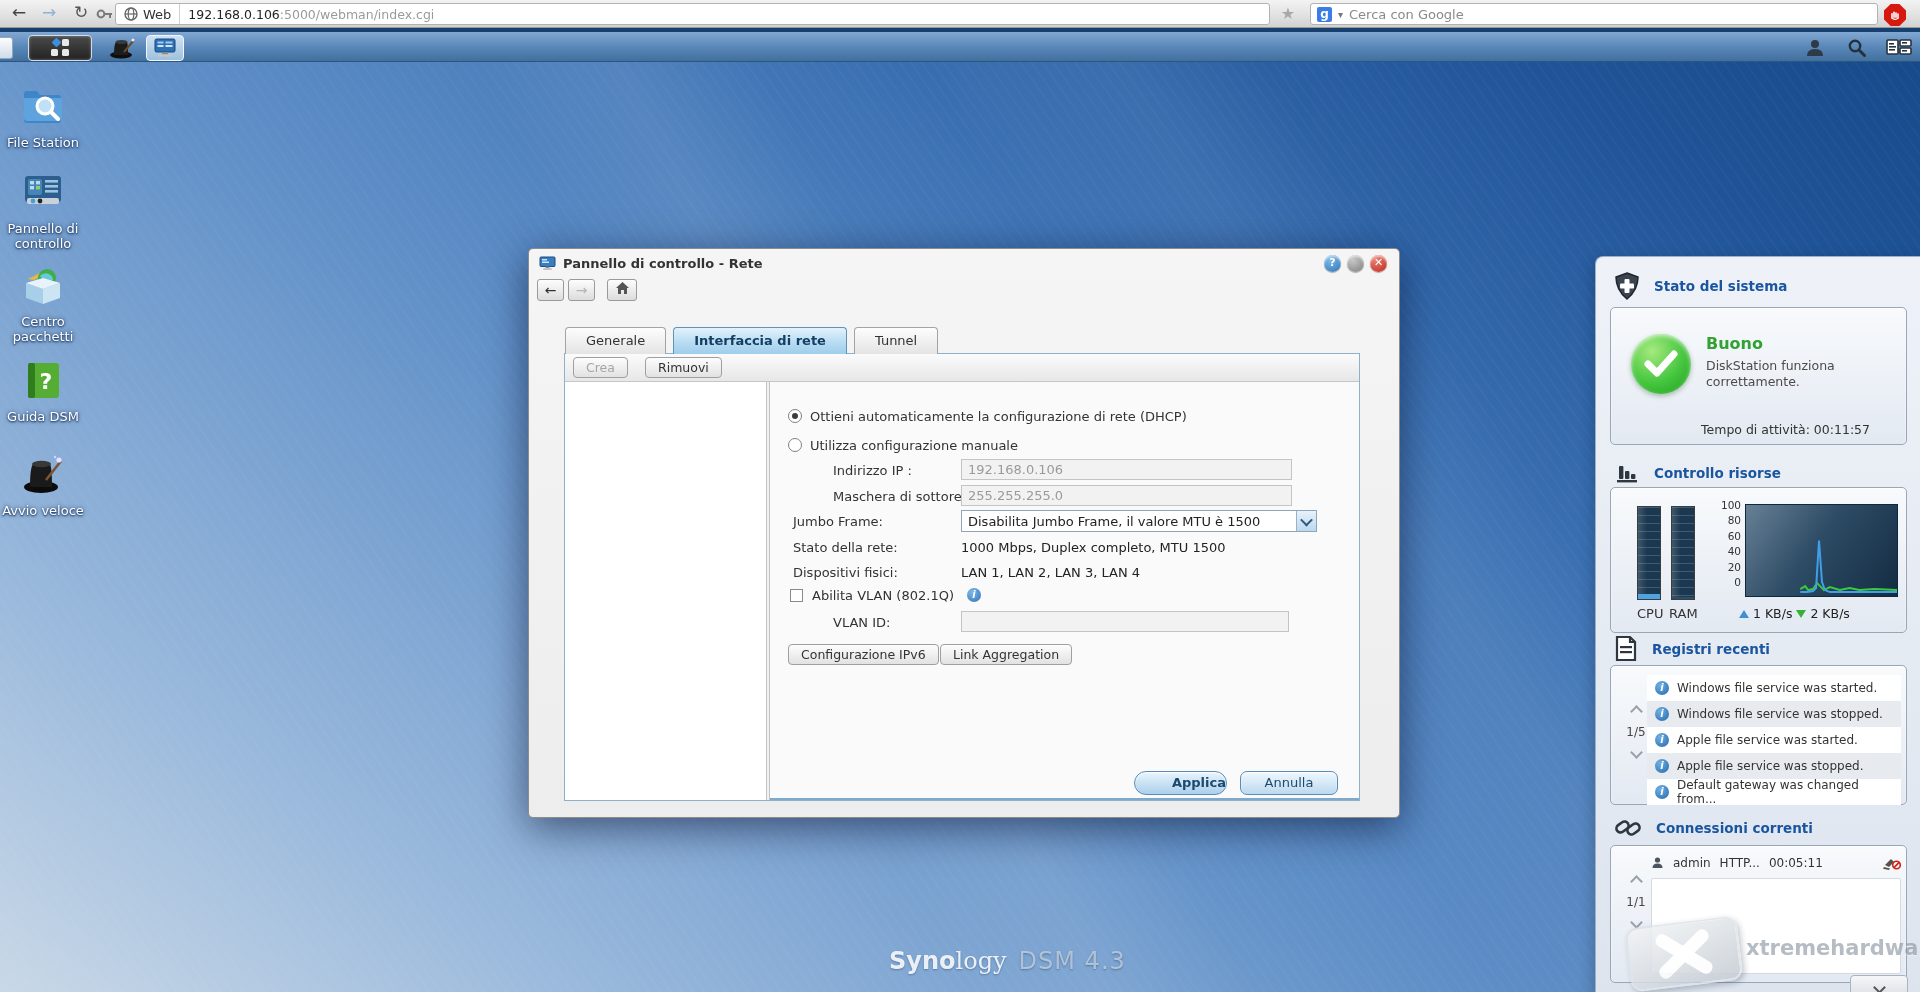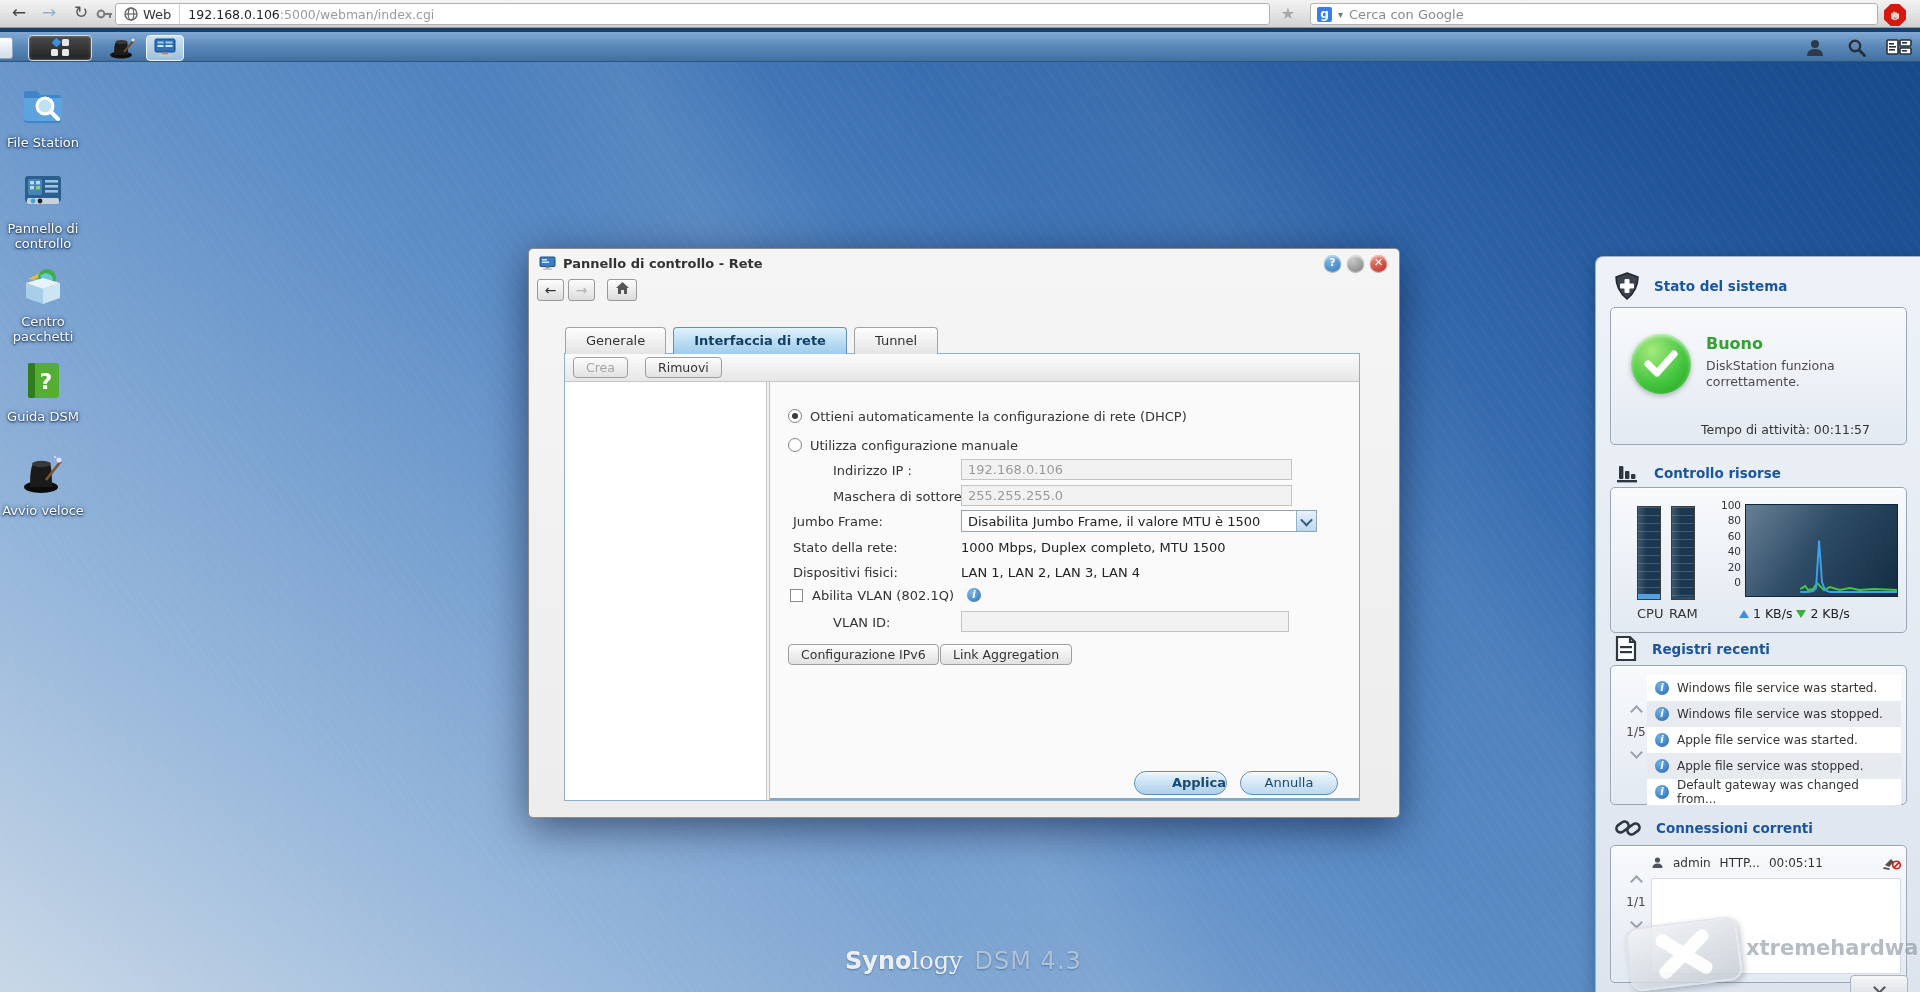--- a/index.html
+++ b/index.html
@@ -124,21 +124,21 @@
     background:linear-gradient(180deg,#e8f2fb,#bcd8ee); display:flex; align-items:center; justify-content:center; }
   .sel-arrow::after { content:""; width:7px; height:7px; border-right:2px solid #2d5a80; border-bottom:2px solid #2d5a80;
     transform:rotate(45deg) translate(-1px,-1px); }
   .info-badge { position:absolute; width:14px; height:14px; border-radius:50%;
     background:radial-gradient(circle at 35% 30%,#7db9e8,#2f73b5); color:#fff; font-size:10px; font-weight:bold;
     font-style:italic; text-align:center; line-height:14px; cursor:pointer; }
   .pill { position:absolute; height:24px; border:1px solid #5a8cb8; border-radius:13px; font-size:13px;
     color:#1b4a70; text-align:center; cursor:pointer;
     box-shadow:inset 0 1px 2px rgba(255,255,255,.8); }
   .pill-apply { background:linear-gradient(180deg,#e9f5fd 0%,#abcfec 100%); font-weight:bold;text-align:right; }
-  .pill-cancel { background:linear-gradient(180deg,#f0f8fe 0%,#bcd9ef 100%); }
+  .pill-cancel { background:linear-gradient(180deg,#f0f8fe 0%,#bcd9ef 100%);border-radius:7px; }
 
   
   .sidebar { position:absolute; left:1595px; top:173px; width:325px; height:750px;
     background:linear-gradient(180deg,#eef2f8 0%,#dde4ee 100%); border:1px solid #9fb0c4; border-right:none;
     border-radius:8px 0 0 0; box-shadow:-3px 3px 14px rgba(10,30,60,.25); z-index:10;margin-top:21px; }
   .w-header { position:absolute; left:18px; display:flex; align-items:center; gap:14px; }
   .w-title { color:#1a55a0; font-weight:bold; font-size:13.5px; }
   .card { position:absolute; left:14px; width:297px; border:1px solid #9aa6b8; border-radius:5px;
     background:linear-gradient(180deg,#f8fafc 0%,#e3e9f2 100%); box-shadow:inset 0 1px 2px #fff; }
 
@@ -182,21 +182,21 @@
     border:1px solid #d5dae2; border-radius:2px; }
 
   .collapse-tab { position:absolute; left:254px; top:718px; width:58px; height:24px;
     background:linear-gradient(180deg,#f6f7f9,#d9dde3); border:1px solid #aab4c0; border-radius:4px;
     display:flex; align-items:center; justify-content:center; cursor:pointer; }
   .collapse-tab .chev { border-color:#555; }
 
   
   .branding { position:absolute; left:845px; top:885px; font-size:24px; color:rgba(255,255,255,.88);
     text-shadow:0 1px 2px rgba(20,50,90,.4); }
-  .branding .syno { font-weight:bold; }
+  .branding .syno { font-weight:bold;margin-left:44px; }
   .branding .logy { font-family:"DejaVu Serif", serif; font-weight:normal; }
   .branding .ver { color:rgba(190,205,220,.85); margin-left:12px; letter-spacing:1px; }
   .watermark { position:absolute; left:1628px; top:852px; z-index:30; opacity:.85; pointer-events:none; }
   .wm-box { position:absolute; left:0; top:8px; width:112px; height:64px; border-radius:12px;
     background:linear-gradient(160deg,#f2f4f6,#c4cbd3); border:2px solid #dfe3e8;
     transform:rotate(-7deg); box-shadow:2px 3px 6px rgba(40,60,80,.35); }
   .wm-box::before, .wm-box::after { content:""; position:absolute; left:50%; top:50%; width:64px; height:13px;
     background:rgba(255,255,255,.95); border-radius:6px; }
   .wm-box::before { transform:translate(-50%,-50%) rotate(38deg); }
   .wm-box::after  { transform:translate(-50%,-50%) rotate(-38deg); }

